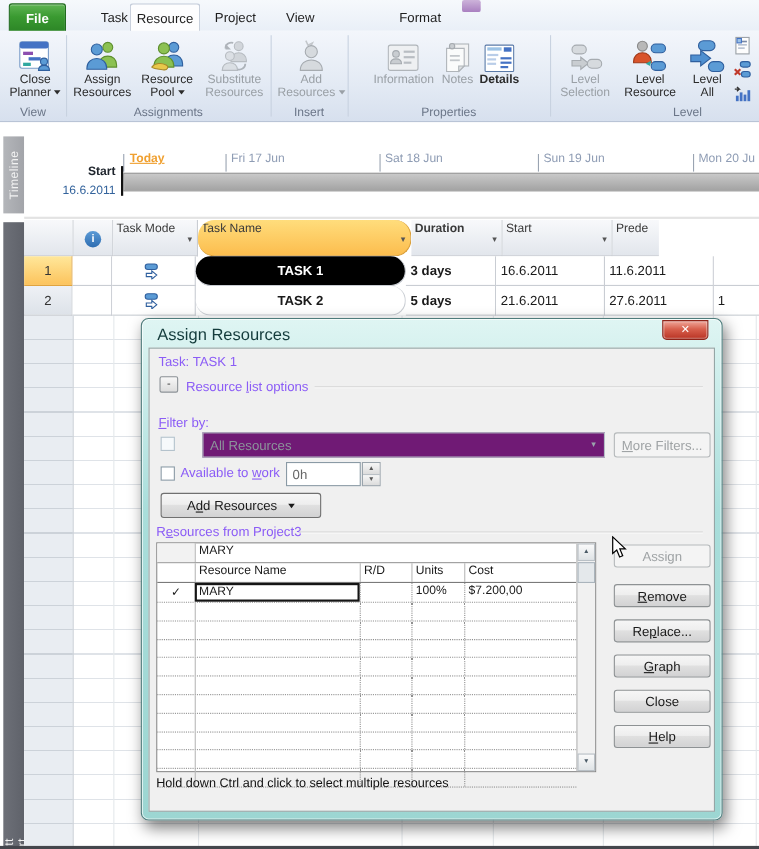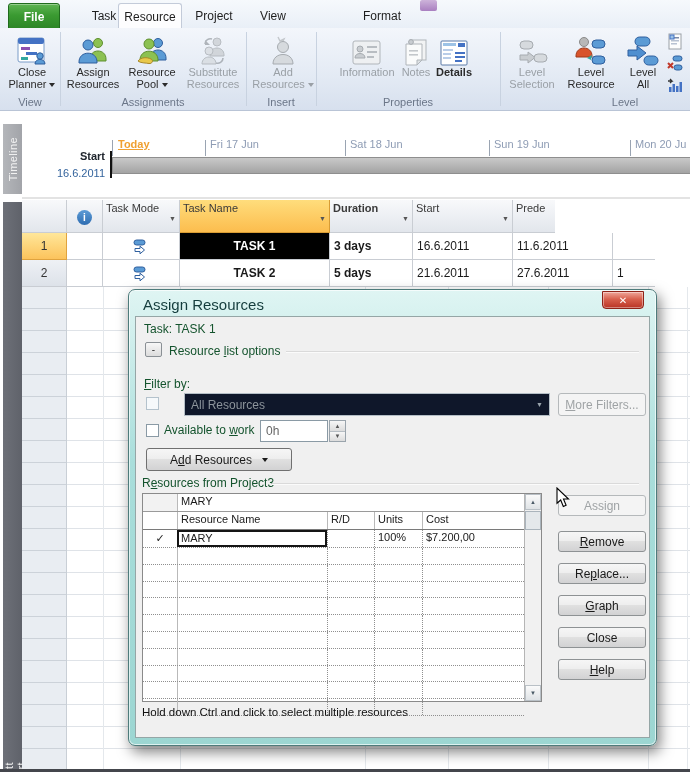--- a/index.html
+++ b/index.html
@@ -47,21 +47,21 @@
   #tl-date0{position:absolute;left:10px;top:55px;width:73px;text-align:right;font-size:11px;color:#33639c;}
 
   
   #ttable{left:22px;top:200px;width:668px;height:87px;}
   .trow{display:flex;}
   .tcell{box-sizing:border-box;border-right:1px solid #c9cdd3;border-bottom:1px solid #c9cdd3;
          position:relative;overflow:hidden;white-space:nowrap;}
   .hdr{background:linear-gradient(#f8f9fb,#e2e6ec);font-size:11px;color:#3a3a3a;padding:2px 3px;line-height:13px;}
   .hdr-sel{background:linear-gradient(#ffdd7c,#fcbd4e);border-right:1px solid #d89c34;border-bottom:1px solid #d89c34;}
   .farrow{position:absolute;right:3px;top:12px;font-size:7px;color:#555;}
-  .w0{width:45px;}.w1{width:36px;}.w2{width:77px;}.w3{width:150px;}
+  .w0{width:45px;}.w1{width:36px;}.w2{width:77px;}.w3{width:194px;border-radius:15px;}
   .w4{width:83px;font-weight:bold;}.w5{width:100px;}.w6{width:100px;}.w7{width:42px;border-right:none;}
   .h-hdr{height:33px;}.h-row{height:27px;}
   .rnum{display:flex;align-items:center;justify-content:center;font-size:12px;color:#333;
         background:linear-gradient(#eef1f5,#dde2e9);}
   .rnum.sel{background:linear-gradient(#ffe79a,#fcc35c);border-right:1px solid #e0a33e;border-bottom:1px solid #e0a33e;}
   .body-cell{background:#fff;display:flex;align-items:center;padding:0 4px;font-size:12px;}
   .cell-center{justify-content:center;}
   .name-sel{background:#000;color:#fff;font-weight:bold;justify-content:center;}
   .name-normal{font-weight:bold;justify-content:center;}
   .info-hdr-circle{width:15px;height:15px;border-radius:50%;background:linear-gradient(#5c9bd6,#2e6db1);
@@ -81,30 +81,30 @@
        border:1px solid #4e7b7b;box-shadow:inset 0 0 0 1px rgba(255,255,255,.65),3px 6px 14px rgba(0,0,0,.5);
        box-sizing:border-box;}
   #dlg-title{position:absolute;left:14px;top:6px;font-size:15px;color:#143c3c;}
   #dlg-close{position:absolute;right:12px;top:1px;width:42px;height:18px;border-radius:0 0 4px 4px;
        background:linear-gradient(#f0a79a,#d8604d 45%,#b93425);border:1px solid #8f2318;
        box-shadow:inset 0 0 0 1px rgba(255,255,255,.4);display:flex;align-items:center;justify-content:center;
        color:#fff;font-weight:bold;font-size:10px;box-sizing:border-box;}
   #dlg-client{position:absolute;left:6px;top:26px;right:6px;bottom:7px;background:#f0f0f0;
        border:1px solid #95a6a6;box-sizing:border-box;}
 
-  .dlbl{position:absolute;font-size:12px;color:#14532d;white-space:nowrap;}
+  .dlbl{position:absolute;font-size:12px;color:#8b5cf6;white-space:nowrap;}
   u{text-decoration:underline;}
   #opt-btn{position:absolute;left:9px;top:25px;width:17px;height:15px;border:1px solid #8a9095;border-radius:2px;
        background:linear-gradient(#f7f7f7,#dcdcdc);font-size:10px;display:flex;align-items:center;justify-content:center;color:#333;box-sizing:border-box;}
   .sep{position:absolute;height:1px;background:#dadada;box-shadow:0 1px 0 #fbfbfb;}
 
   .cb{position:absolute;width:13px;height:13px;border:1px solid #8a9aa5;background:#fff;box-sizing:border-box;}
   .cb.disabled{border-color:#b4c2cc;background:#f6f9fb;}
   #filter-combo{position:absolute;left:48px;top:76px;width:366px;height:23px;border:1px solid #b4bec6;
-       background:#0f172a;box-sizing:border-box;display:flex;align-items:center;padding-left:6px;color:#8c949b;}
+       background:#701a75;box-sizing:border-box;display:flex;align-items:center;padding-left:6px;color:#8c949b;}
   #filter-combo .carrow{position:absolute;right:6px;top:7px;font-size:7px;color:#9aa4ac;}
   .btn{position:absolute;border:1px solid #8e9294;border-radius:3px;box-sizing:border-box;
        background:linear-gradient(#f6f6f6,#eeeeee 45%,#e0e0e0 50%,#d2d2d3);
        display:flex;align-items:center;justify-content:center;font-size:12px;color:#1a1a1a;}
   .btn.disabled{background:#f4f4f4;border-color:#b5b9bb;color:#9fa3a5;}
   #more-filters{left:422px;top:76px;width:88px;height:23px;}
   #avail-input{position:absolute;left:124px;top:103px;width:68px;height:22px;border:1px solid #8a9aa5;background:#fff;
        box-sizing:border-box;display:flex;align-items:center;padding-left:5px;color:#666;}
   #spinner{position:absolute;left:193px;top:103px;width:17px;height:22px;border:1px solid #9aa4ac;box-sizing:border-box;
        display:flex;flex-direction:column;background:#e8e8e8;}

